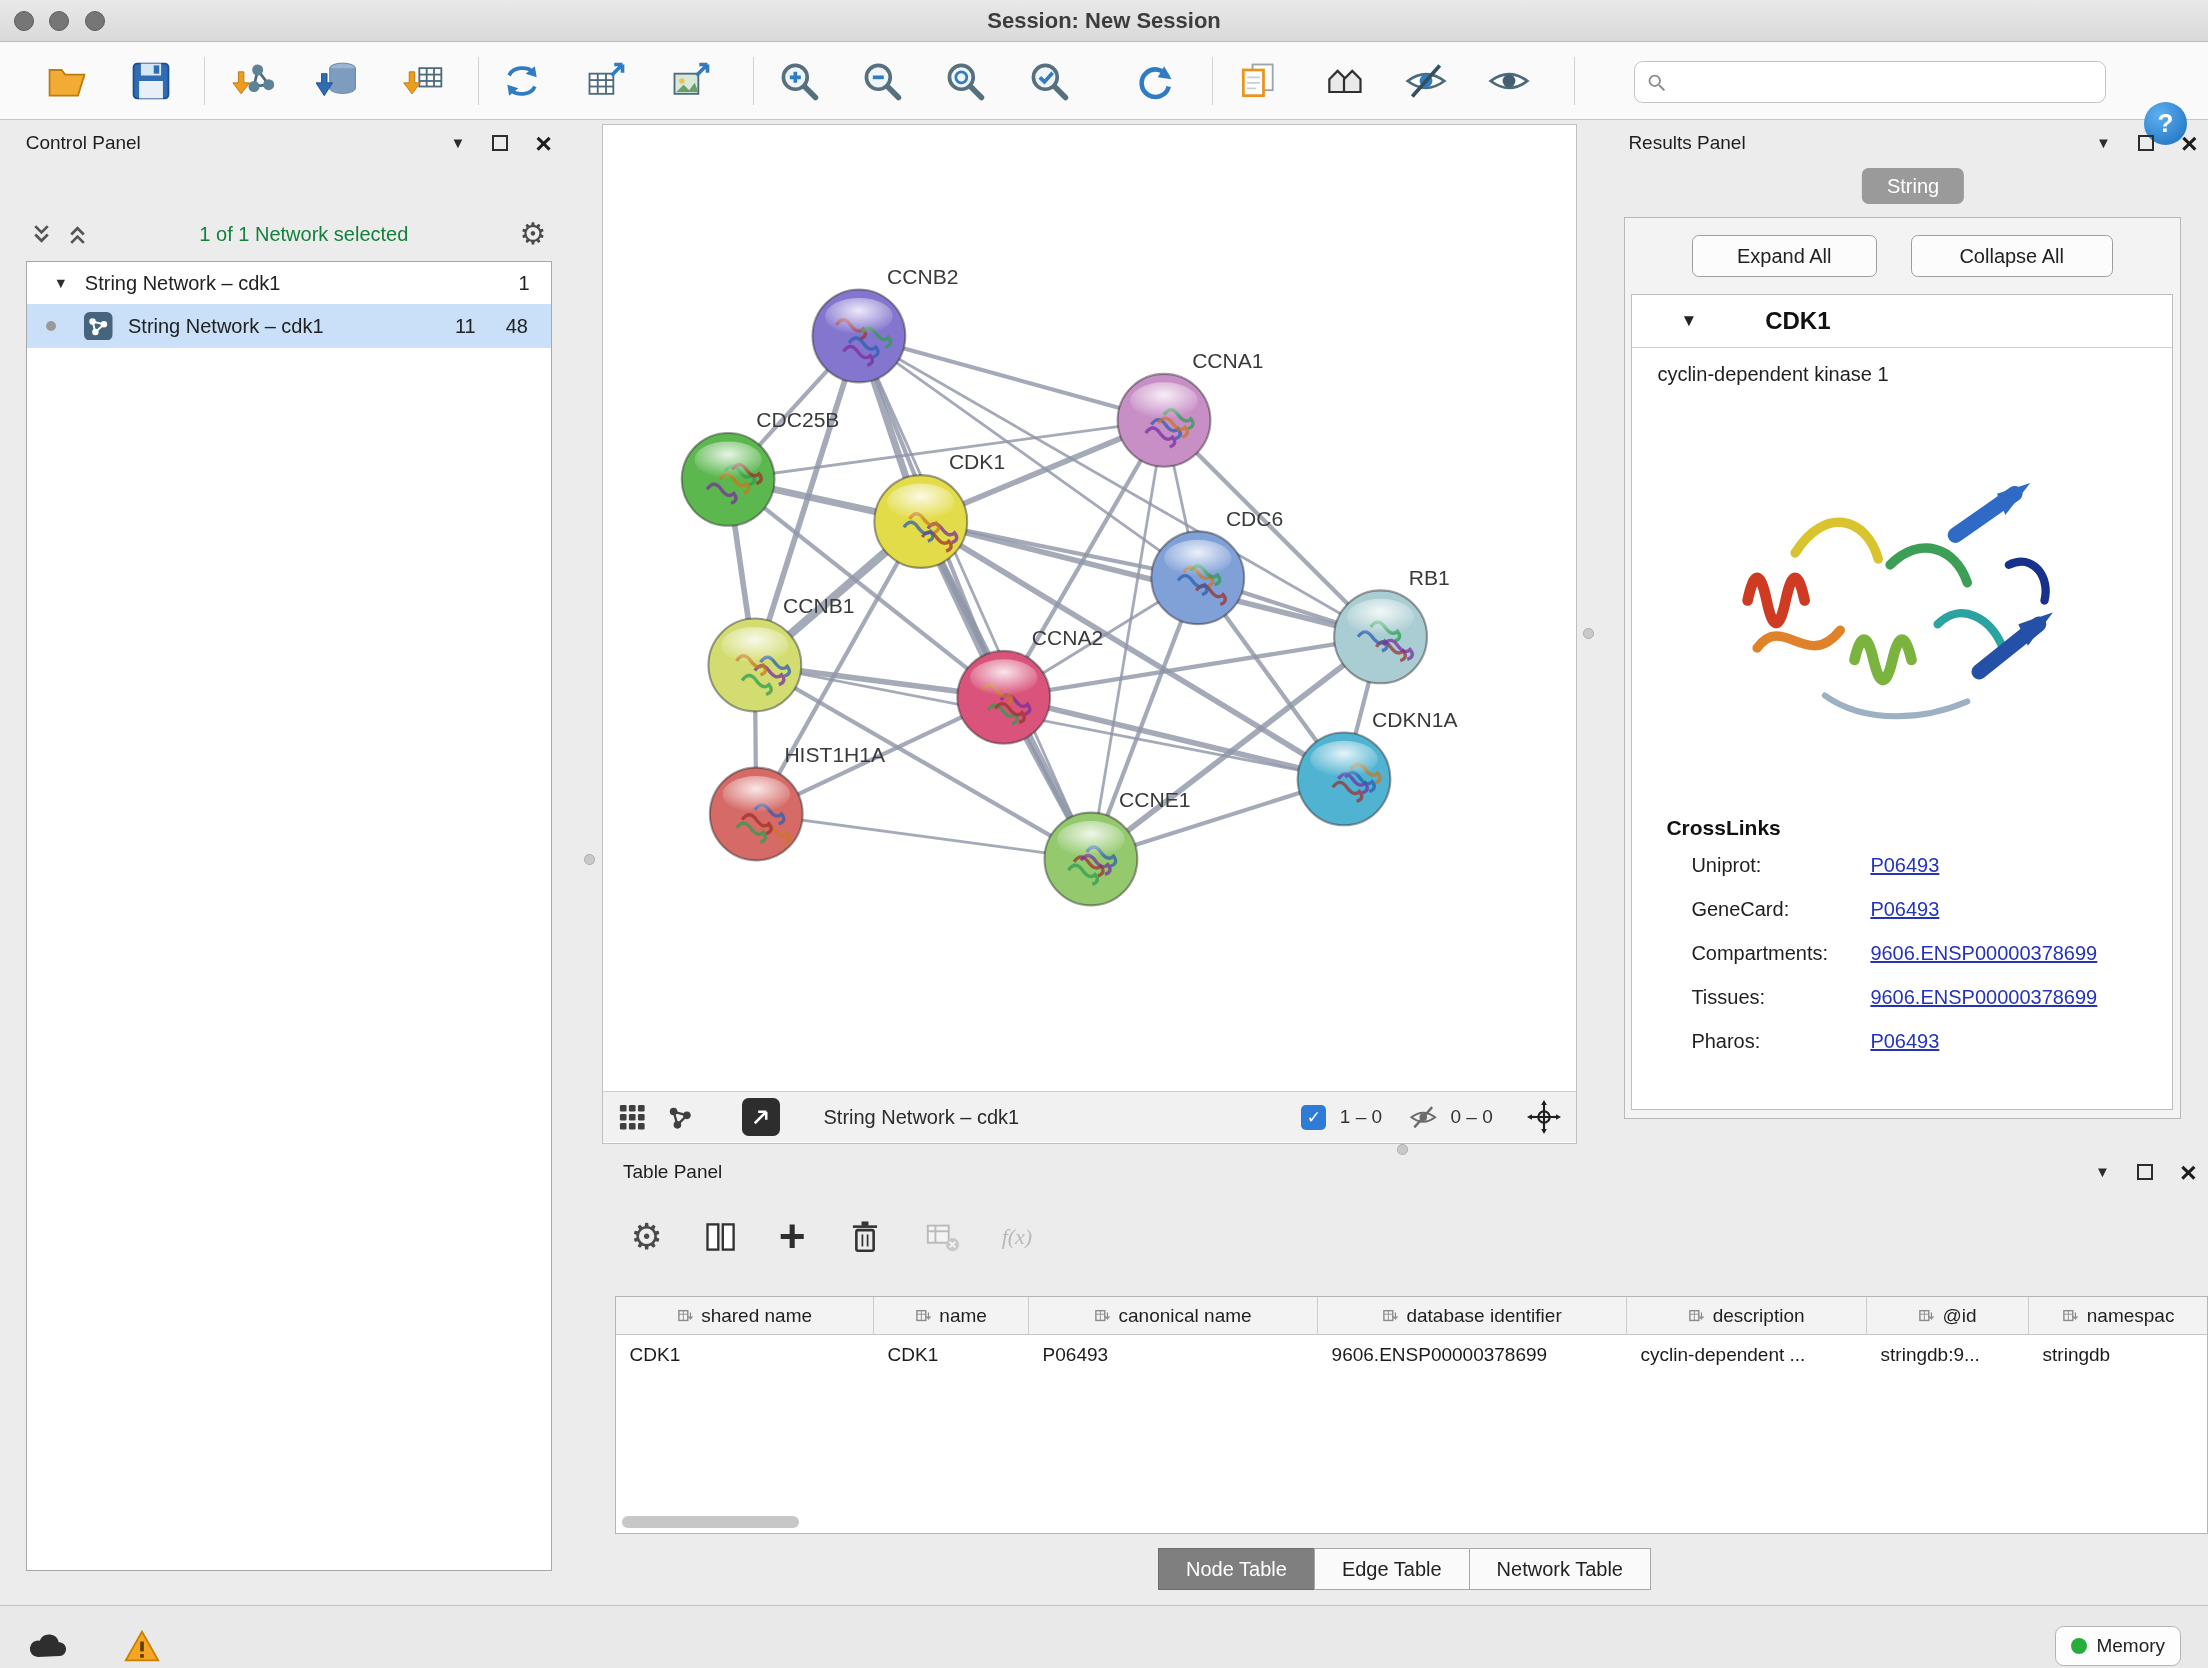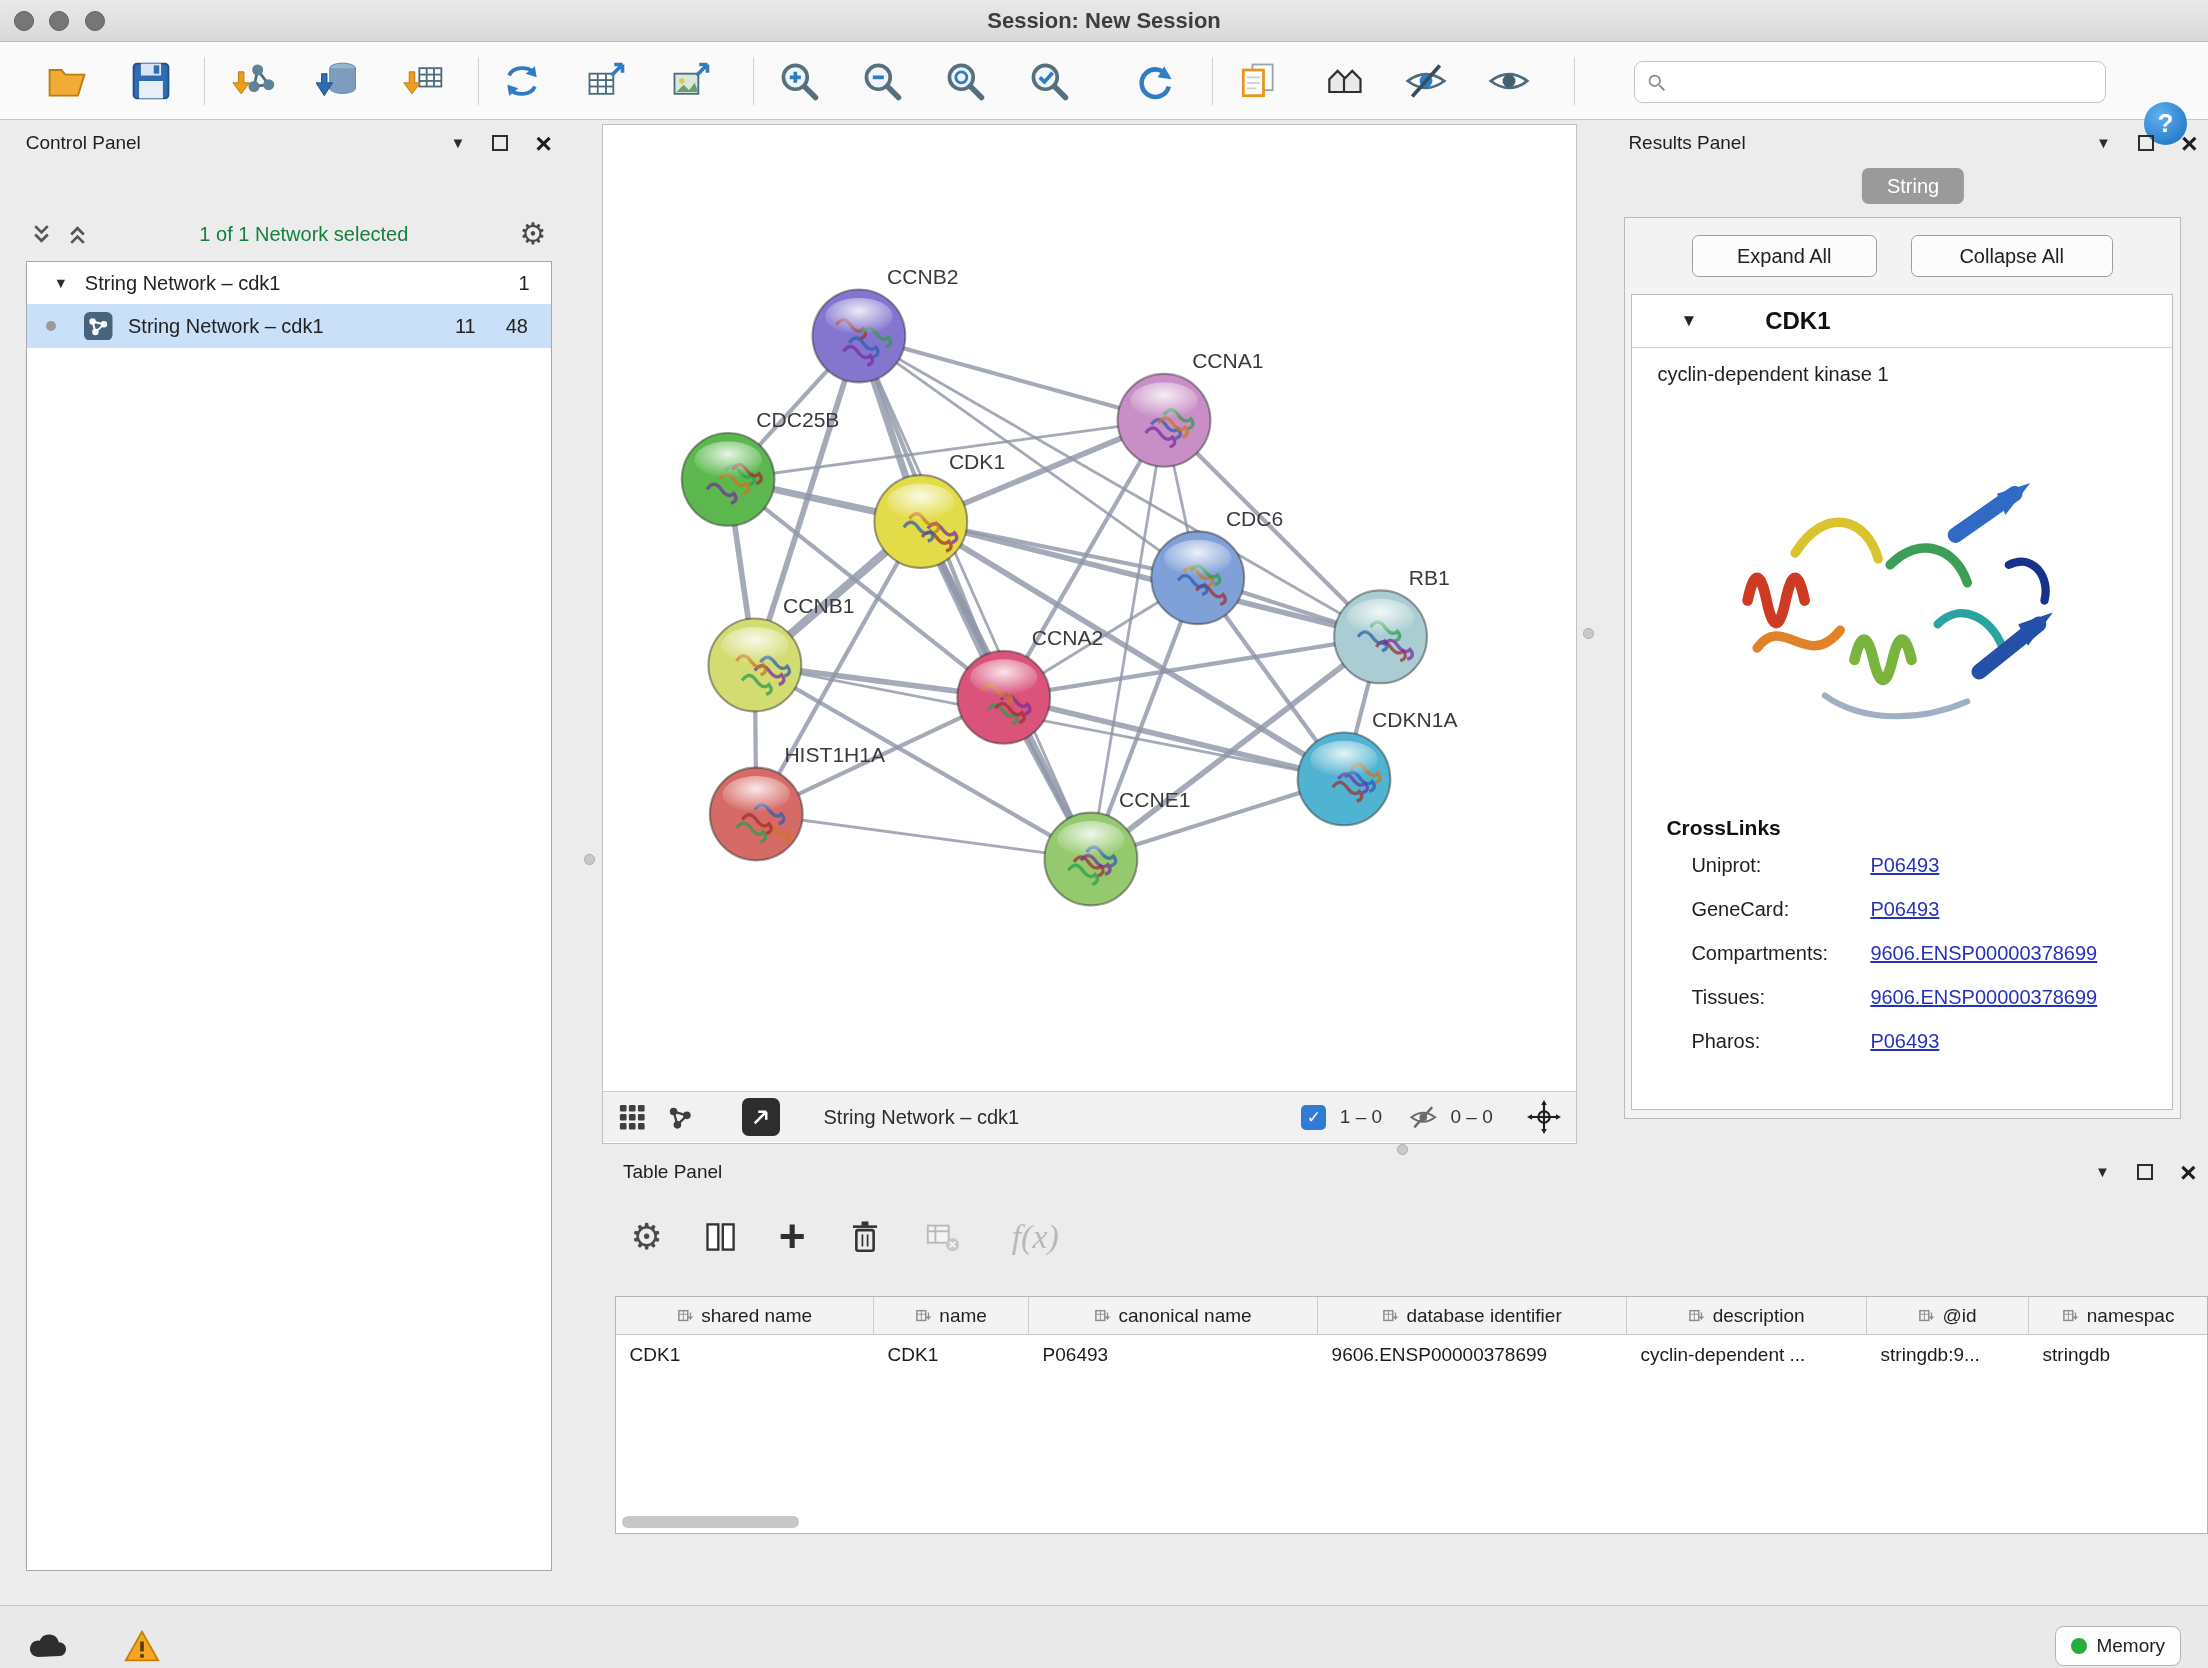--- a/index.html
+++ b/index.html
@@ -98,21 +98,21 @@
   #protein-img { display:block; margin:9.5px auto 0 auto; }
   .crosslinks-h { margin:11.4px 0 3.8px 34px; font-size:21px; font-weight:bold; color:#111; }
   .cl-row { display:flex; align-items:center; height:44px; margin-left:59px; font-size:20px; }
   .cl-label { width:179px; color:#1f1f1f; }
   .cl-value { color:#2533bb; text-decoration:underline; white-space:nowrap; }
 
   
   #table-panel { position:absolute; left:602px; top:1153px; width:1606px; height:446px; }
   #tp-toolbar { position:absolute; left:28.5px; top:53px; height:61px;
     display:flex; align-items:center; gap:40px; }
-  .fx { font-family:"Liberation Serif", serif; font-style:italic; font-size:34px; color:#b9b9b9;margin-left:10px; }
+  .fx { font-family:"Liberation Serif", serif; font-style:italic; font-size:22px; color:#b9b9b9; }
   #tp-table { position:absolute; left:13.3px; top:143px; width:1593px; height:238px;
     background:#fff; border:1px solid #b5b5b5; }
   .tbl-head { display:flex; height:38px; background:#f3f3f3; border-bottom:1px solid #c6c6c6; }
   .tbl-th { display:flex; align-items:center; justify-content:center; gap:7.6px;
     border-right:1px solid #cdcdcd; font-size:19px; color:#1f1f1f;
     overflow:hidden; white-space:nowrap; flex:none; }
   .tbl-row { display:flex; height:40px; }
   .tbl-td { padding:8.6px 13.3px; font-size:19px; white-space:nowrap; overflow:hidden;
     text-overflow:ellipsis; flex:none; color:#1b1b1b; }
   #tp-hscroll { position:absolute; left:5.7px; bottom:4.8px; width:177px; height:12.4px;
@@ -719,20 +719,25 @@
       <div class="tbl-td" style="width:258px">CDK1</div>
       <div class="tbl-td" style="width:155px">CDK1</div>
       <div class="tbl-td" style="width:289px">P06493</div>
       <div class="tbl-td" style="width:309px">9606.ENSP00000378699</div>
       <div class="tbl-td" style="width:240px">cyclin-dependent ...</div>
       <div class="tbl-td" style="width:162px">stringdb:9...</div>
       <div class="tbl-td" style="width:179px">stringdb</div>
     </div>
     <div id="tp-hscroll"></div>
   </div>
+  <div class="tp-tabs">
+    <div class="tp-tab selected">Node Table</div>
+    <div class="tp-tab">Edge Table</div>
+    <div class="tp-tab">Network Table</div>
+  </div>
 </div>
 
 <div id="statusbar">
   <svg viewBox="0 0 44 32" width="40" height="30">
       <path d="M12 28a9 9 0 1 1 2-17.8A11 11 0 0 1 35 12a7.5 7.5 0 0 1 1 15z" fill="#2e2e2e"></path>
     </svg>
   <svg viewBox="0 0 40 36" width="36" height="34">
       <path d="M20 2 38 34H2z" fill="#f6a623" stroke="#c77f00" stroke-width="2"></path>
       <rect x="18" y="13" width="4" height="11" fill="#5a3c00"></rect>
       <rect x="18" y="27" width="4" height="4" fill="#5a3c00"></rect>

